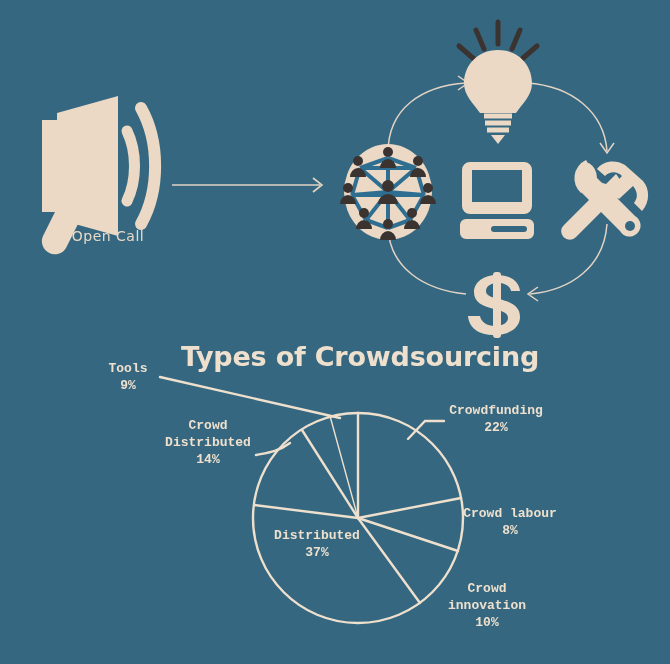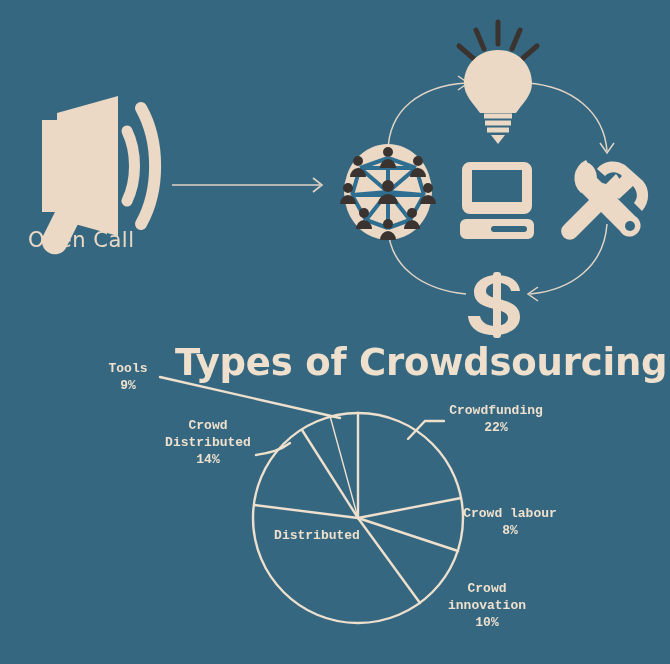--- a/index.html
+++ b/index.html
@@ -25,36 +25,37 @@
     top: 0;
     left: 0;
     width: 670px;
     height: 664px;
   }
   .open-call-label {
     position: absolute;
     left: 28px;
     top: 228px;
     width: 160px;
+    text-align: center;
     color: #EBD9C6;
     font-family: "DejaVu Sans", sans-serif;
-    font-size: 21px;
+    font-size: 14px;
     font-weight: 400;
     letter-spacing: 0.5px;
     white-space: nowrap;
   }
   .chart-title {
     position: absolute;
     left: 175px;
     top: 341px;
     width: 370px;
     text-align: center;
     color: #EFE0CE;
     font-family: "DejaVu Sans", sans-serif;
-    font-size: 37px;
+    font-size: 27px;
     font-weight: bold;
     letter-spacing: -0.2px;
     white-space: nowrap;
   }
   .pie-label {
     position: absolute;
     color: #EFE0CE;
     font-family: Liberation Mono, monospace;
     font-size: 13px;
     font-weight: bold;
@@ -256,20 +257,21 @@
   </div>
 
   <div class="pie-label lbl-creativity">
     <span class="nm">Crowd</span>
     <span class="nm">Distributed</span>
     <span class="pct">14%</span>
   </div>
 
   <div class="pie-label lbl-distributed">
     <span class="nm">Distributed</span>
+    <span class="pct">37%</span>
   </div>
 
   <div class="pie-label lbl-crowdfunding">
     <span class="nm">Crowdfunding</span>
     <span class="pct">22%</span>
   </div>
 
   <div class="pie-label lbl-labour">
     <span class="nm">Crowd labour</span>
     <span class="pct">8%</span>

